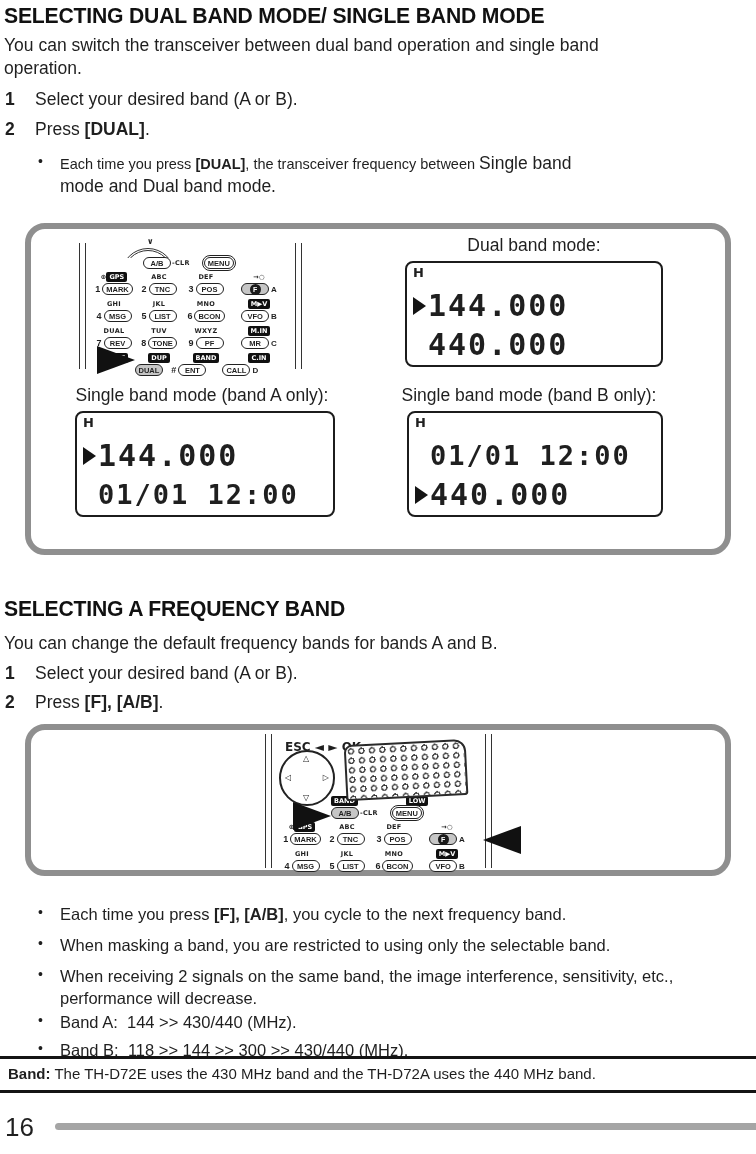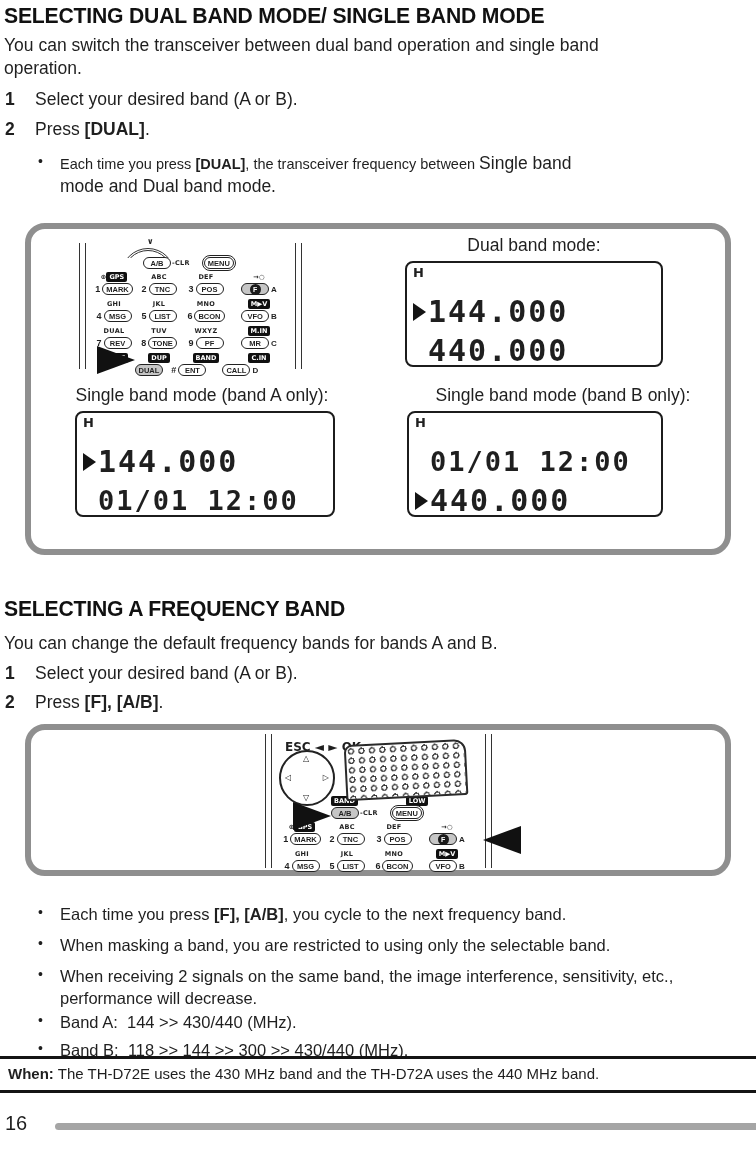--- a/index.html
+++ b/index.html
@@ -18,21 +18,21 @@
   .bsmall{font-size:14.5px;}
   .bbig{font-size:17.5px;}
   
   .figbox{position:absolute;left:25px;width:694px;border:6px solid #8f8f8f;border-radius:20px;background:#fff;}
   .figcap{position:absolute;font-size:17.5px;text-align:center;}
   
   .lcd{position:absolute;border:2px solid #1c1c1c;border-radius:8px;background:#fff;padding:3px 6px 0 6px;box-sizing:border-box;}
   .lcd-h{font-family:"DejaVu Sans",sans-serif;font-size:13px;font-weight:bold;line-height:13px;}
   .lcd-line{display:flex;align-items:center;font-family:"DejaVu Sans Mono",monospace;
             font-weight:bold;font-size:30px;letter-spacing:2px;line-height:36px;white-space:pre;margin-top:3px;}
-  .lcd-line.first{margin-top:15px;}
+  .lcd-line.first{margin-top:9px;}
   .ptr{width:0;height:0;border-left:13px solid #141414;border-top:9px solid transparent;
        border-bottom:9px solid transparent;margin-right:2px;flex:none;}
   .ptr.off{visibility:hidden;}
   
   .keypad{position:absolute;}
   .edge{position:absolute;top:0;bottom:0;width:5px;border-left:1.8px solid #333;border-right:1.8px solid #333;}
   .prow{display:flex;align-items:center;margin-top:1px;}
   .lrow{height:9px;margin-top:3px;}
   .krow{height:14px;}
   .cell{display:flex;align-items:center;justify-content:center;}
@@ -60,21 +60,21 @@
   .dpad{position:absolute;width:56px;height:56px;border:2.5px solid #222;border-radius:50%;background:#fff;box-sizing:border-box;}
   .dpad span{position:absolute;font-size:8px;color:#222;font-family:"DejaVu Sans",sans-serif;}
   .dp-n{top:2px;left:22px;}.dp-s{bottom:2px;left:22px;}.dp-w{left:4px;top:21px;}.dp-e{right:4px;top:21px;}
   .grille{position:absolute;border:2px solid #2a2a2a;border-radius:8px 12px 3px 3px;background:#fff;
           background-image:radial-gradient(circle 3.4px at 5px 4.5px,#fff 1.7px,#3a3a3a 1.9px 3.1px,#fff 3.3px);
           background-size:10.5px 9.5px;transform:rotate(-3deg);}
   .esc{position:absolute;font-size:12px;font-weight:bold;font-family:"DejaVu Sans",sans-serif;white-space:nowrap;}
   
   .note{position:absolute;left:0;right:0;border-top:3px solid #141414;border-bottom:3px solid #141414;
         padding:6px 8px 8px 8px;font-size:15px;}
-  .pageno{position:absolute;font-size:20px;}
+  .pageno{position:absolute;font-size:26px;}
   .footbar{position:absolute;background:#a5a5a5;height:7px;border-radius:4px 0 0 4px;}
 </style>
 </head>
 <body>
 
 <div class="abs h1" style="left:4px;top:3px;">SELECTING DUAL BAND MODE/ SINGLE BAND MODE</div>
 
 <div class="abs body-text" style="left:4px;top:34px;width:660px;">You can switch the transceiver between dual band operation and single band operation.</div>
 
 <div class="abs" style="left:0;top:89px;height:22px;width:740px;">
@@ -233,21 +233,21 @@
   <div class="arrow-r" style="left:66px;top:117px;"></div>
 
   <div class="figcap" style="left:374px;top:6px;width:258px;">Dual band mode:</div>
   <div class="lcd" style="left:374px;top:32px;width:258px;height:106px;">
     <div class="lcd-h">H</div>
     <div class="lcd-line first"><span class="ptr"></span><span>144.000</span></div>
     <div class="lcd-line"><span class="ptr off"></span><span>440.000</span></div>
   </div>
 
   <div class="figcap" style="left:21px;top:156px;width:300px;">Single band mode (band A only):</div>
-  <div class="figcap" style="left:382px;top:156px;width:300px;">Single band mode (band B only):</div>
+  <div class="figcap" style="left:348px;top:156px;width:300px;">Single band mode (band B only):</div>
 
   <div class="lcd" style="left:44px;top:182px;width:260px;height:106px;">
     <div class="lcd-h">H</div>
     <div class="lcd-line first"><span class="ptr"></span><span>144.000</span></div>
     <div class="lcd-line" style="font-size:27px;"><span class="ptr off"></span><span>01/01 12:00</span></div>
   </div>
 
   <div class="lcd" style="left:376px;top:182px;width:256px;height:106px;">
     <div class="lcd-h">H</div>
     <div class="lcd-line first" style="font-size:27px;"><span class="ptr off"></span><span>01/01 12:00</span></div>
@@ -380,18 +380,18 @@
 <div class="abs" style="left:0;top:1011px;width:756px;height:24px;">
   <span class="bullet-dot">•</span>
   <span class="btext" style="width:660px;">Band A:  144 &gt;&gt; 430/440 (MHz).</span>
 </div>
 <div class="abs" style="left:0;top:1039px;width:756px;height:24px;">
   <span class="bullet-dot">•</span>
   <span class="btext" style="width:660px;">Band B:  118 &gt;&gt; 144 &gt;&gt; 300 &gt;&gt; 430/440 (MHz).</span>
 </div>
 
 <div class="note" style="top:1056px;">
-  <span class="bold">When:</span>
+  <span class="bold">Band:</span>
   <span style="margin-left:0;">The TH-D72E uses the 430 MHz band and the TH-D72A uses the 440 MHz band.</span>
 </div>
 
 <div class="pageno" style="left:5px;top:1112px;">16</div>
 <div class="footbar" style="left:55px;right:0;top:1123px;"></div>
 
 </body></html>

